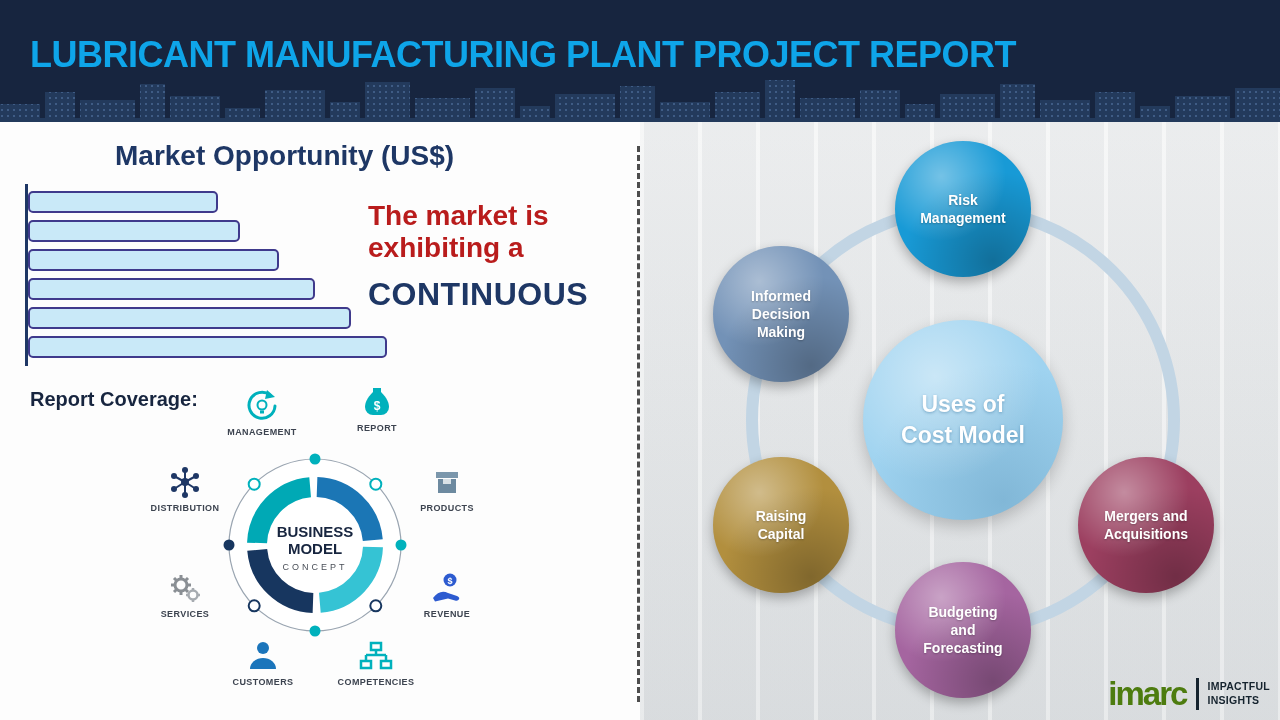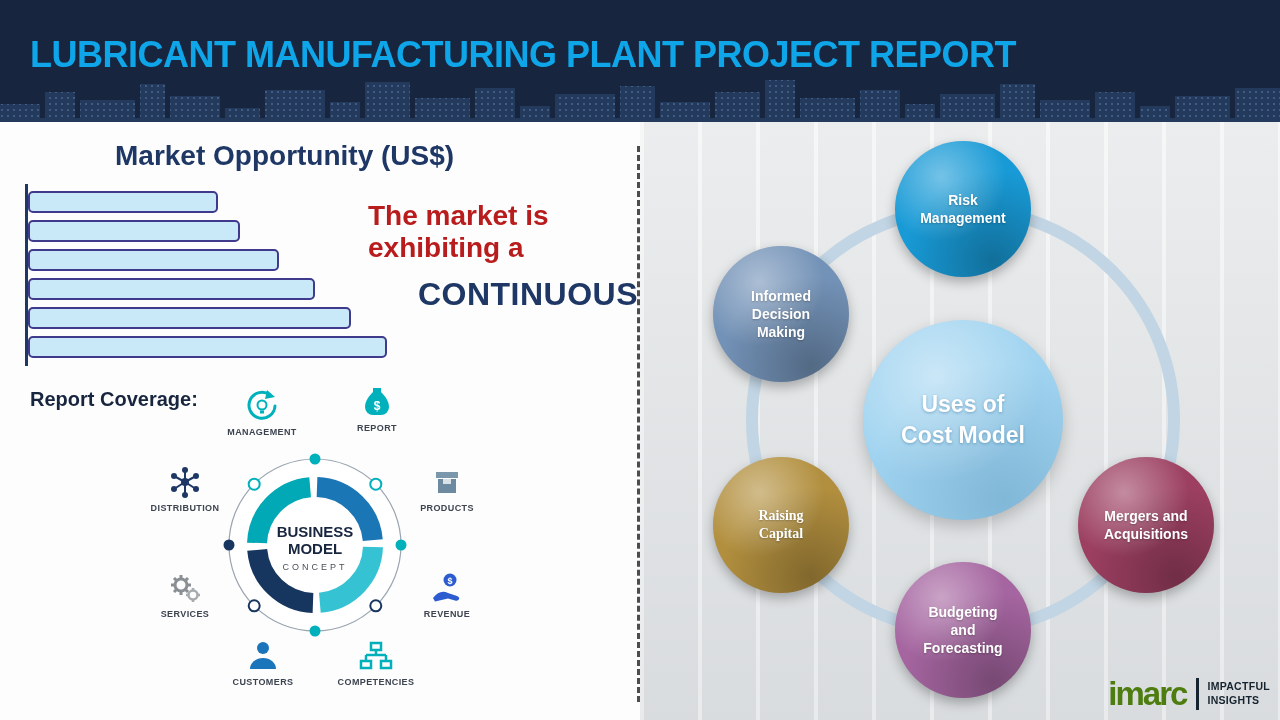--- a/index.html
+++ b/index.html
@@ -21,21 +21,21 @@
   }
   .divider { position:absolute; left:637px; top:146px; height:556px; width:0; border-left:3px dashed #4d4d4d; z-index:5; }
 
   
   .market-title { position:absolute; left:115px; top:18px; font-size:28px; font-weight:bold; color:#1e3765; }
   .chart-axis { position:absolute; left:25px; top:62px; width:3px; height:182px; background:#1e3765; }
   .bar-chart { position:absolute; left:28px; top:69px; width:380px; }
   .bar { height:22px; border:2px solid #3f3a8c; background:#c9e9f8; border-radius:5px; margin-bottom:7px; }
   .growth-text { position:absolute; left:368px; top:78px; width:270px; color:#1c1c2c; }
   .growth-line { font-size:28px; font-weight:bold; color:#b91c1c; }
-  .growth-emphasis { font-size:32px; font-weight:800; color:#1e3765; margin:12px 0 10px 0; letter-spacing:.5px;text-align:right; }
+  .growth-emphasis { font-size:32px; font-weight:800; color:#1e3765; margin:12px 0 10px 0; letter-spacing:.5px; }
 
   
   .coverage-label { position:absolute; left:30px; top:266px; font-size:20px; font-weight:bold; color:#17253f; }
   .bmc-ring { position:absolute; left:215px; top:323px; width:200px; height:200px; }
   .bmc-ring text { font-family:"Liberation Sans", sans-serif; }
   .bmc-item { position:absolute; width:110px; text-align:center; }
   .bmc-item svg { display:block; margin:0 auto; }
   .bmc-item .lbl { display:block; margin-top:3px; font-size:9px; font-weight:bold; color:#3d4450; letter-spacing:.4px; }
   .pos-management { left:207px; top:266px; }
   .pos-costs { left:322px; top:262px; }
@@ -66,21 +66,21 @@
       radial-gradient(circle at 36% 28%, rgba(255,255,255,.45), rgba(255,255,255,0) 55%),
       radial-gradient(circle at 70% 90%, rgba(40,100,140,.25), rgba(0,0,0,0) 60%);
     box-shadow:0 6px 16px rgba(0,0,0,.20);
     text-shadow:0 1px 3px rgba(60,120,160,.55);
     z-index:4;
   }
   .node-0 { left:255px; top:19px; }
   .node-1 { left:438px; top:124px; }
   .node-2 { left:438px; top:335px; }
   .node-3 { left:255px; top:440px; }
-  .node-4 { left:73px;  top:335px;font-family:Liberation Serif, serif; }
+  .node-4 { left:73px;  top:335px; }
   .node-5 { left:73px;  top:124px; }
 
   
   .imarc { position:absolute; right:10px; bottom:10px; display:flex; align-items:center; z-index:6; }
   .imarc-word { color:#4d7c0f; font-size:33px; font-weight:bold; letter-spacing:-2px; line-height:.85; }
   .imarc-bar { width:3px; height:32px; background:#15232e; margin:0 8px 0 10px; }
   .imarc-tag span { display:block; font-size:10.5px; font-weight:bold; color:#15232e; letter-spacing:.3px; line-height:1.3; }
 </style>
 </head>
 <body>

